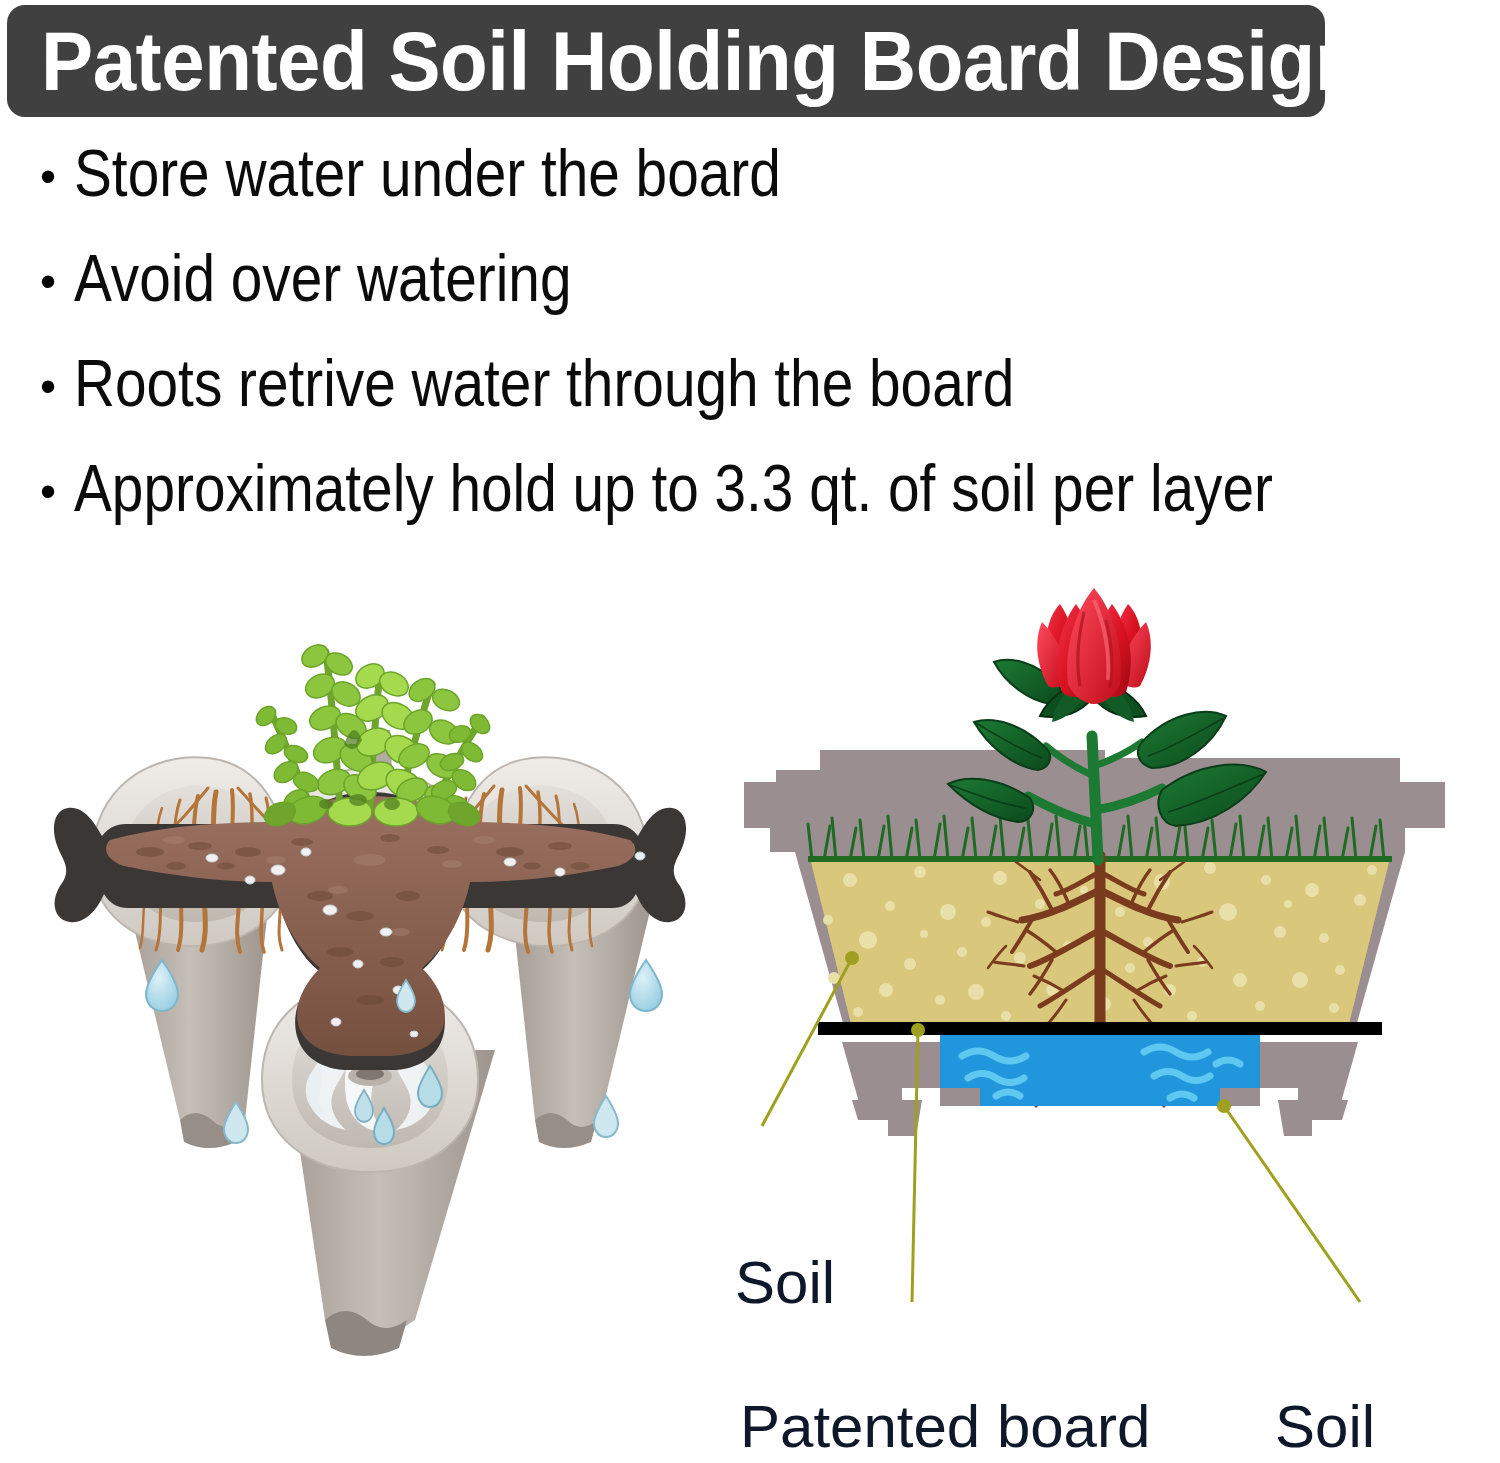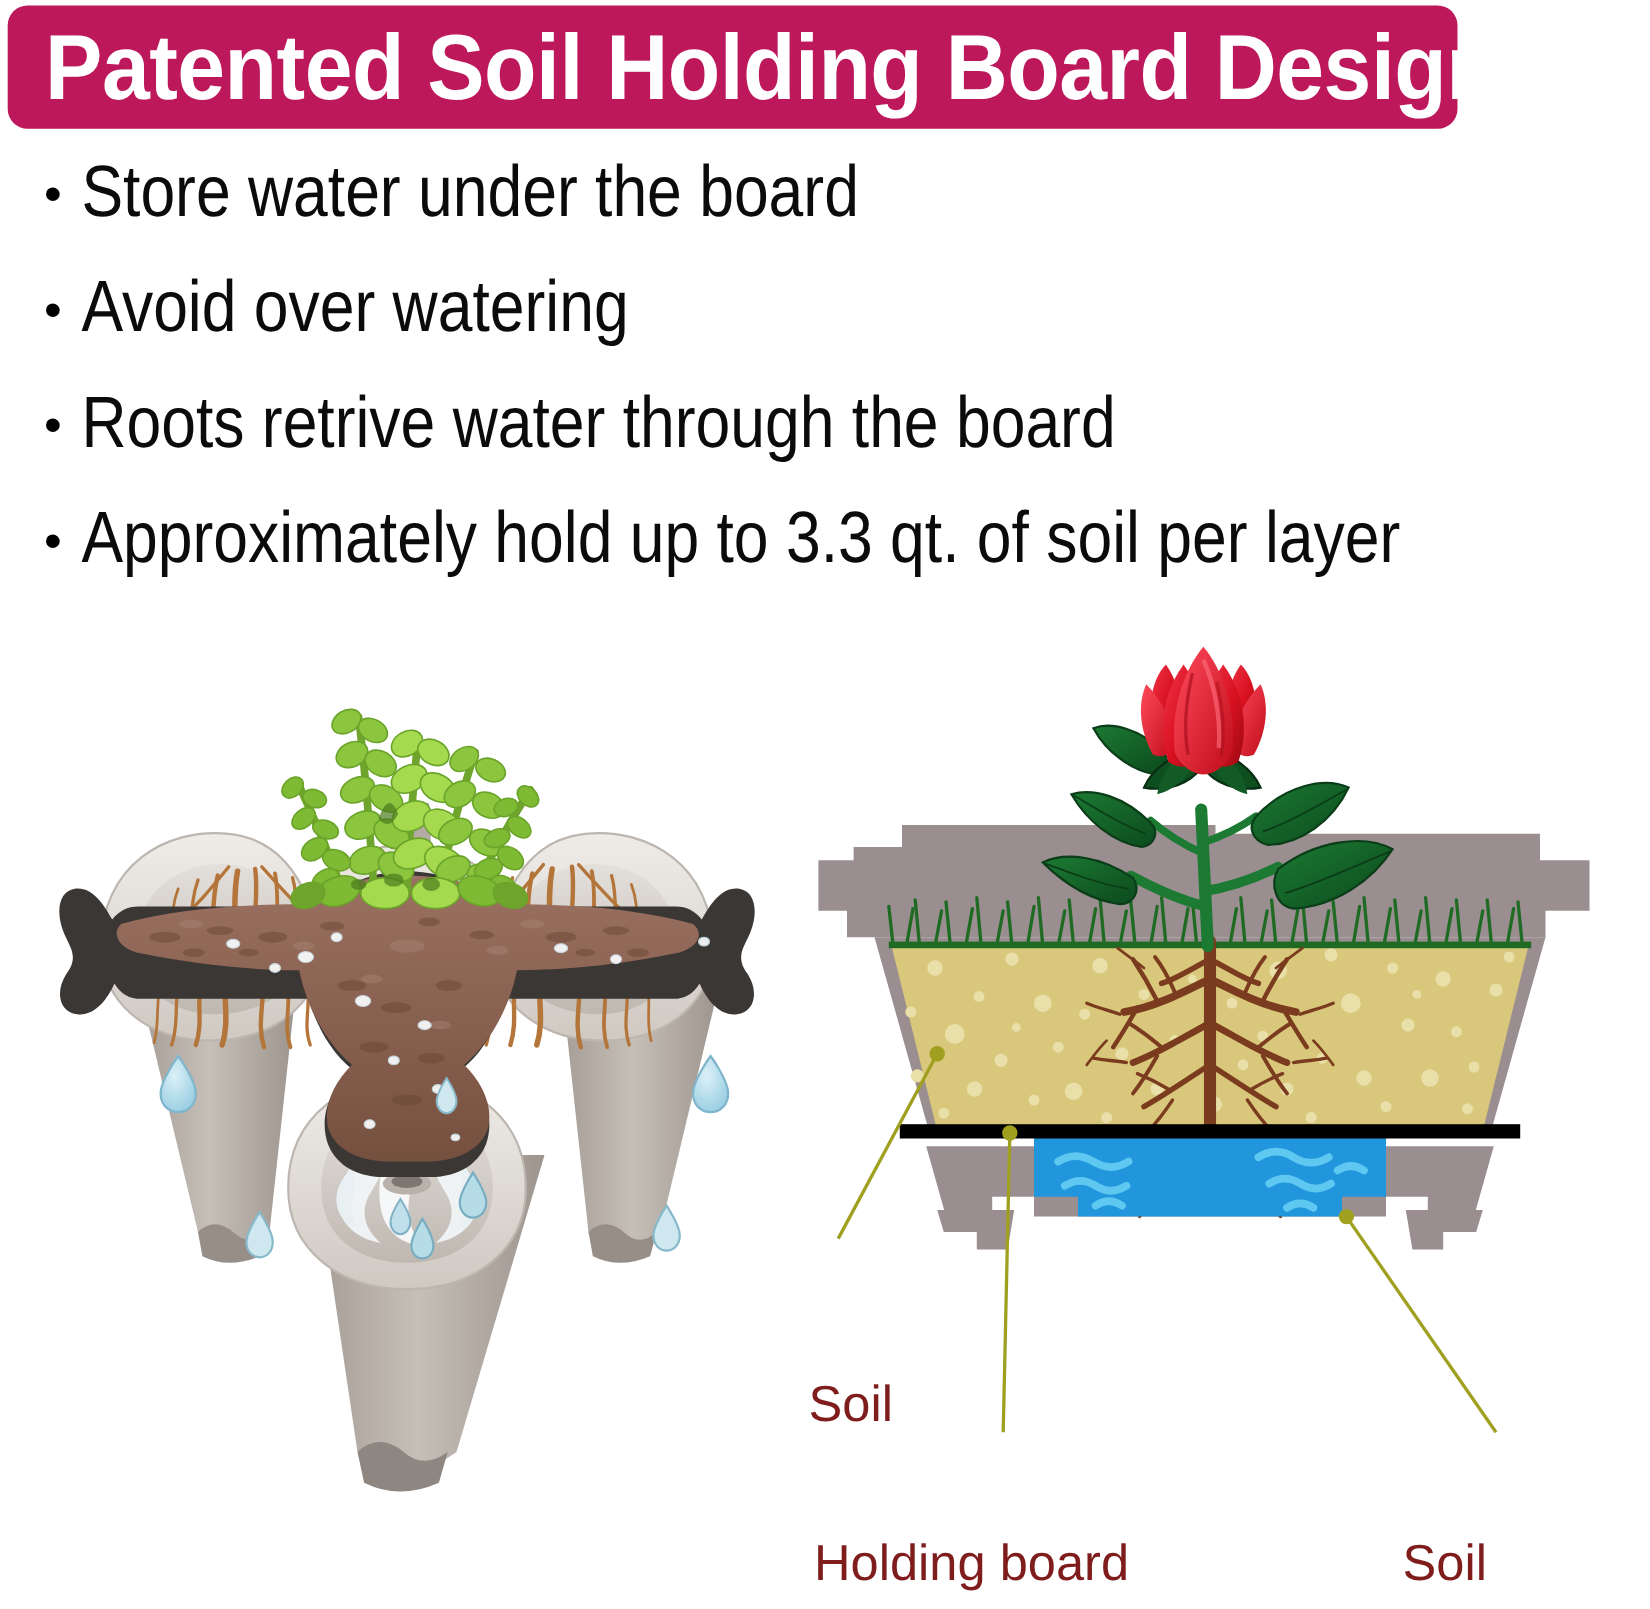--- a/index.html
+++ b/index.html
@@ -15,21 +15,21 @@
     font-family: "Liberation Sans", "DejaVu Sans", sans-serif;
   }
 
   
   #header-banner {
     position: absolute;
     left: 7px;
     top: 5px;
     width: 1318px;
     height: 112px;
-    background: #be185d;
+    background: #404040;
     border-radius: 18px;
     box-sizing: border-box;
   }
   #header-title {
     position: absolute;
     left: 34px;
     top: 50%;
     transform: translateY(-50%);
     color: #ffffff;
     font-family: "Liberation Sans Narrow", "Liberation Sans", sans-serif;
@@ -91,23 +91,23 @@
     left: 700px;
     top: 560px;
     width: 800px;
     height: 903px;
   }
   .panel-svg { display:block; width:100%; height:100%; }
 
   
   .callout-label {
     position: absolute;
-    color: #7f1d1d;
+    color: #0f172a;
     font-family: "Liberation Sans", "DejaVu Sans", sans-serif;
-    font-size: 46px;
+    font-size: 60px;
     line-height: 1;
     white-space: nowrap;
   }
   #label-soil { left: 735px; top: 1253px; }
   #label-holding-board { left: 740px; top: 1397px; }
   #label-water { left: 1275px; top: 1397px; }
 </style>
 </head>
 <body>
 
@@ -688,14 +688,14 @@
     <path d="M218 470 L212 742"></path>
     <circle cx="218" cy="470" r="7" fill="#A0A020" stroke="none"></circle>
 
     <path d="M524 546 L660 742"></path>
     <circle cx="524" cy="546" r="7" fill="#A0A020" stroke="none"></circle>
   </g>
 </svg>
 </div>
 
 <div id="label-soil" class="callout-label">Soil</div>
-<div id="label-holding-board" class="callout-label">Holding board</div>
+<div id="label-holding-board" class="callout-label">Patented board</div>
 <div id="label-water" class="callout-label">Soil</div>
 
 </body></html>

